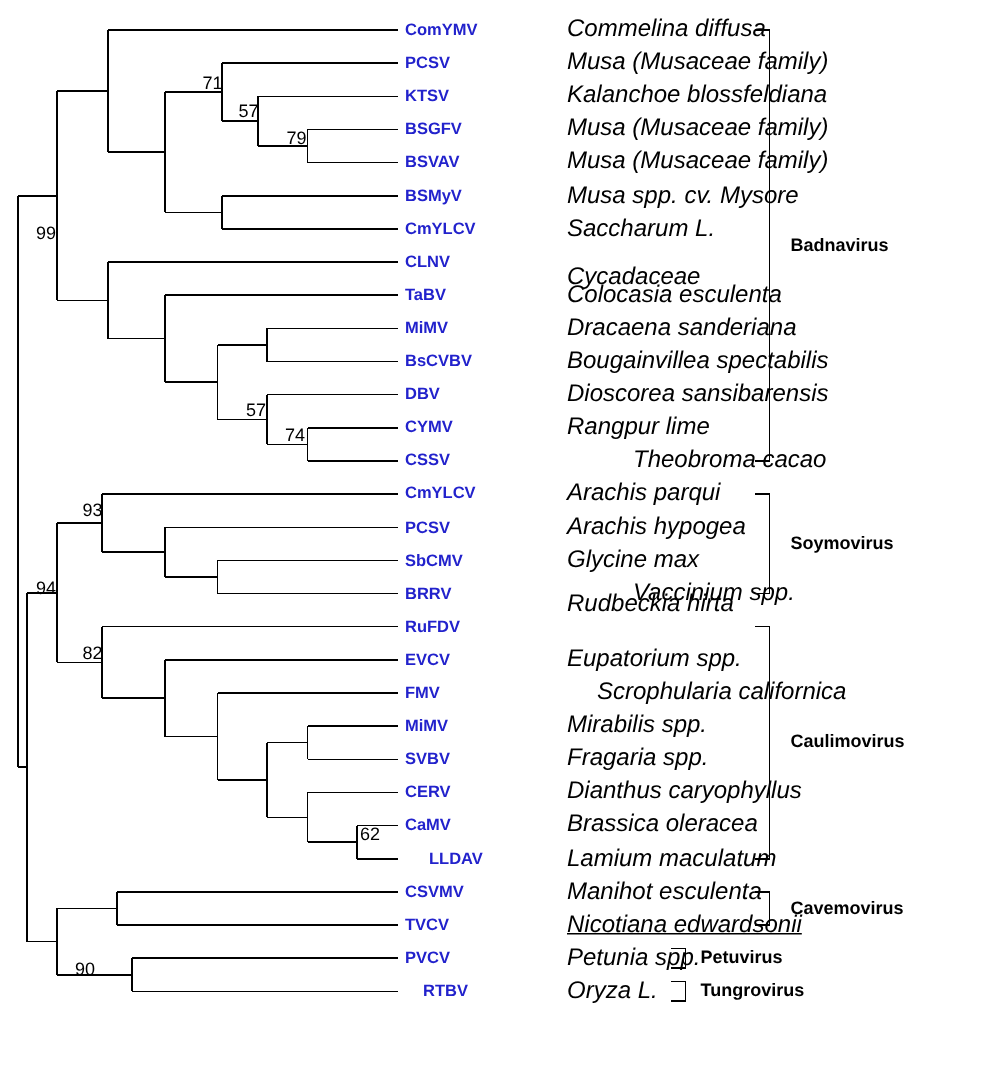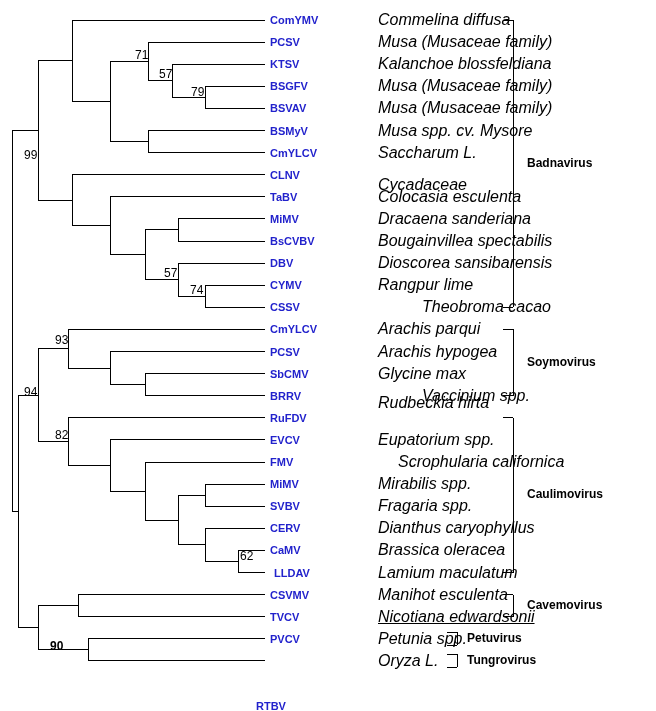--- a/index.html
+++ b/index.html
@@ -172,41 +172,41 @@
       <div class="lbl taxon" style="left: 270px; top: 456px;">FMV</div>
       <div class="lbl host" style="left: 378px; top: 456px; margin-left: 20px;">Scrophularia californica</div>
       <div class="lbl taxon" style="left: 270px; top: 478.1px;">MiMV</div>
       <div class="lbl host" style="left: 378px; top: 478.1px;">Mirabilis spp.</div>
       <div class="lbl taxon" style="left: 270px; top: 500.2px;">SVBV</div>
       <div class="lbl host" style="left: 378px; top: 500.2px;">Fragaria spp.</div>
       <div class="lbl taxon" style="left: 270px; top: 522.3px;">CERV</div>
       <div class="lbl host" style="left: 378px; top: 522.3px;">Dianthus caryophyllus</div>
       <div class="lbl taxon" style="left: 270px; top: 544.4px;">CaMV</div>
       <div class="lbl host" style="left: 378px; top: 544.4px;">Brassica oleracea</div>
-      <div class="lbl taxon" style="left: 274px; top: 566.5px;">LLDAV</div>
+      <div class="lbl taxon" style="left: 286px; top: 566.5px;">LLDAV</div>
       <div class="lbl host" style="left: 378px; top: 566.5px;">Lamium maculatum</div>
       <div class="lbl taxon" style="left: 270px; top: 588.6px;">CSVMV</div>
       <div class="lbl host" style="left: 378px; top: 588.6px;">Manihot esculenta</div>
       <div class="lbl taxon" style="left: 270px; top: 610.7px;">TVCV</div>
       <div class="lbl host" style="left: 378px; top: 610.7px; text-decoration: underline;">Nicotiana edwardsonii</div>
       <div class="lbl taxon" style="left: 270px; top: 632.8px;">PVCV</div>
       <div class="lbl host" style="left: 378px; top: 632.8px; text-align: center;">Petunia spp.</div>
-      <div class="lbl taxon" style="left: 256px; top: 654.9px; margin-top: 45px;">RTBV</div>
+      <div class="lbl taxon" style="left: 282px; top: 654.9px;">RTBV</div>
       <div class="lbl host" style="left: 378px; top: 654.9px;">Oryza L.</div>
       <div class="lbl bootstrap" style="left: 135px; top: 50px;">71</div>
       <div class="lbl bootstrap" style="left: 159px; top: 69px;">57</div>
       <div class="lbl bootstrap" style="left: 191px; top: 87px;">79</div>
       <div class="lbl bootstrap" style="left: 24px; top: 150px;">99</div>
       <div class="lbl bootstrap" style="left: 164px; top: 268px;">57</div>
       <div class="lbl bootstrap" style="left: 190px; top: 285px;">74</div>
       <div class="lbl bootstrap" style="left: 55px; top: 335px;">93</div>
       <div class="lbl bootstrap" style="left: 24px; top: 387px;">94</div>
       <div class="lbl bootstrap" style="left: 55px; top: 430px;">82</div>
       <div class="lbl bootstrap" style="left: 240px; top: 551px;">62</div>
-      <div class="lbl bootstrap" style="left: 50px; top: 641px; font-weight: bold;">90</div>
+      <div class="lbl bootstrap" style="left: 50px; top: 641px;">90</div>
       <div class="lbl genus" style="left: 527px; top: 156.65px;">Badnavirus</div>
       <div class="lbl genus" style="left: 527px; top: 355.55px;">Soymovirus</div>
       <div class="lbl genus" style="left: 527px; top: 488.15px;">Caulimovirus</div>
       <div class="lbl genus" style="left: 527px; top: 598.65px;">Cavemovirus</div>
       <div class="lbl genus" style="left: 467px; top: 631.8px;">Petuvirus</div>
       <div class="lbl genus" style="left: 467px; top: 653.9px;">Tungrovirus</div>
     </div>
 </div>
 
 </body></html>

